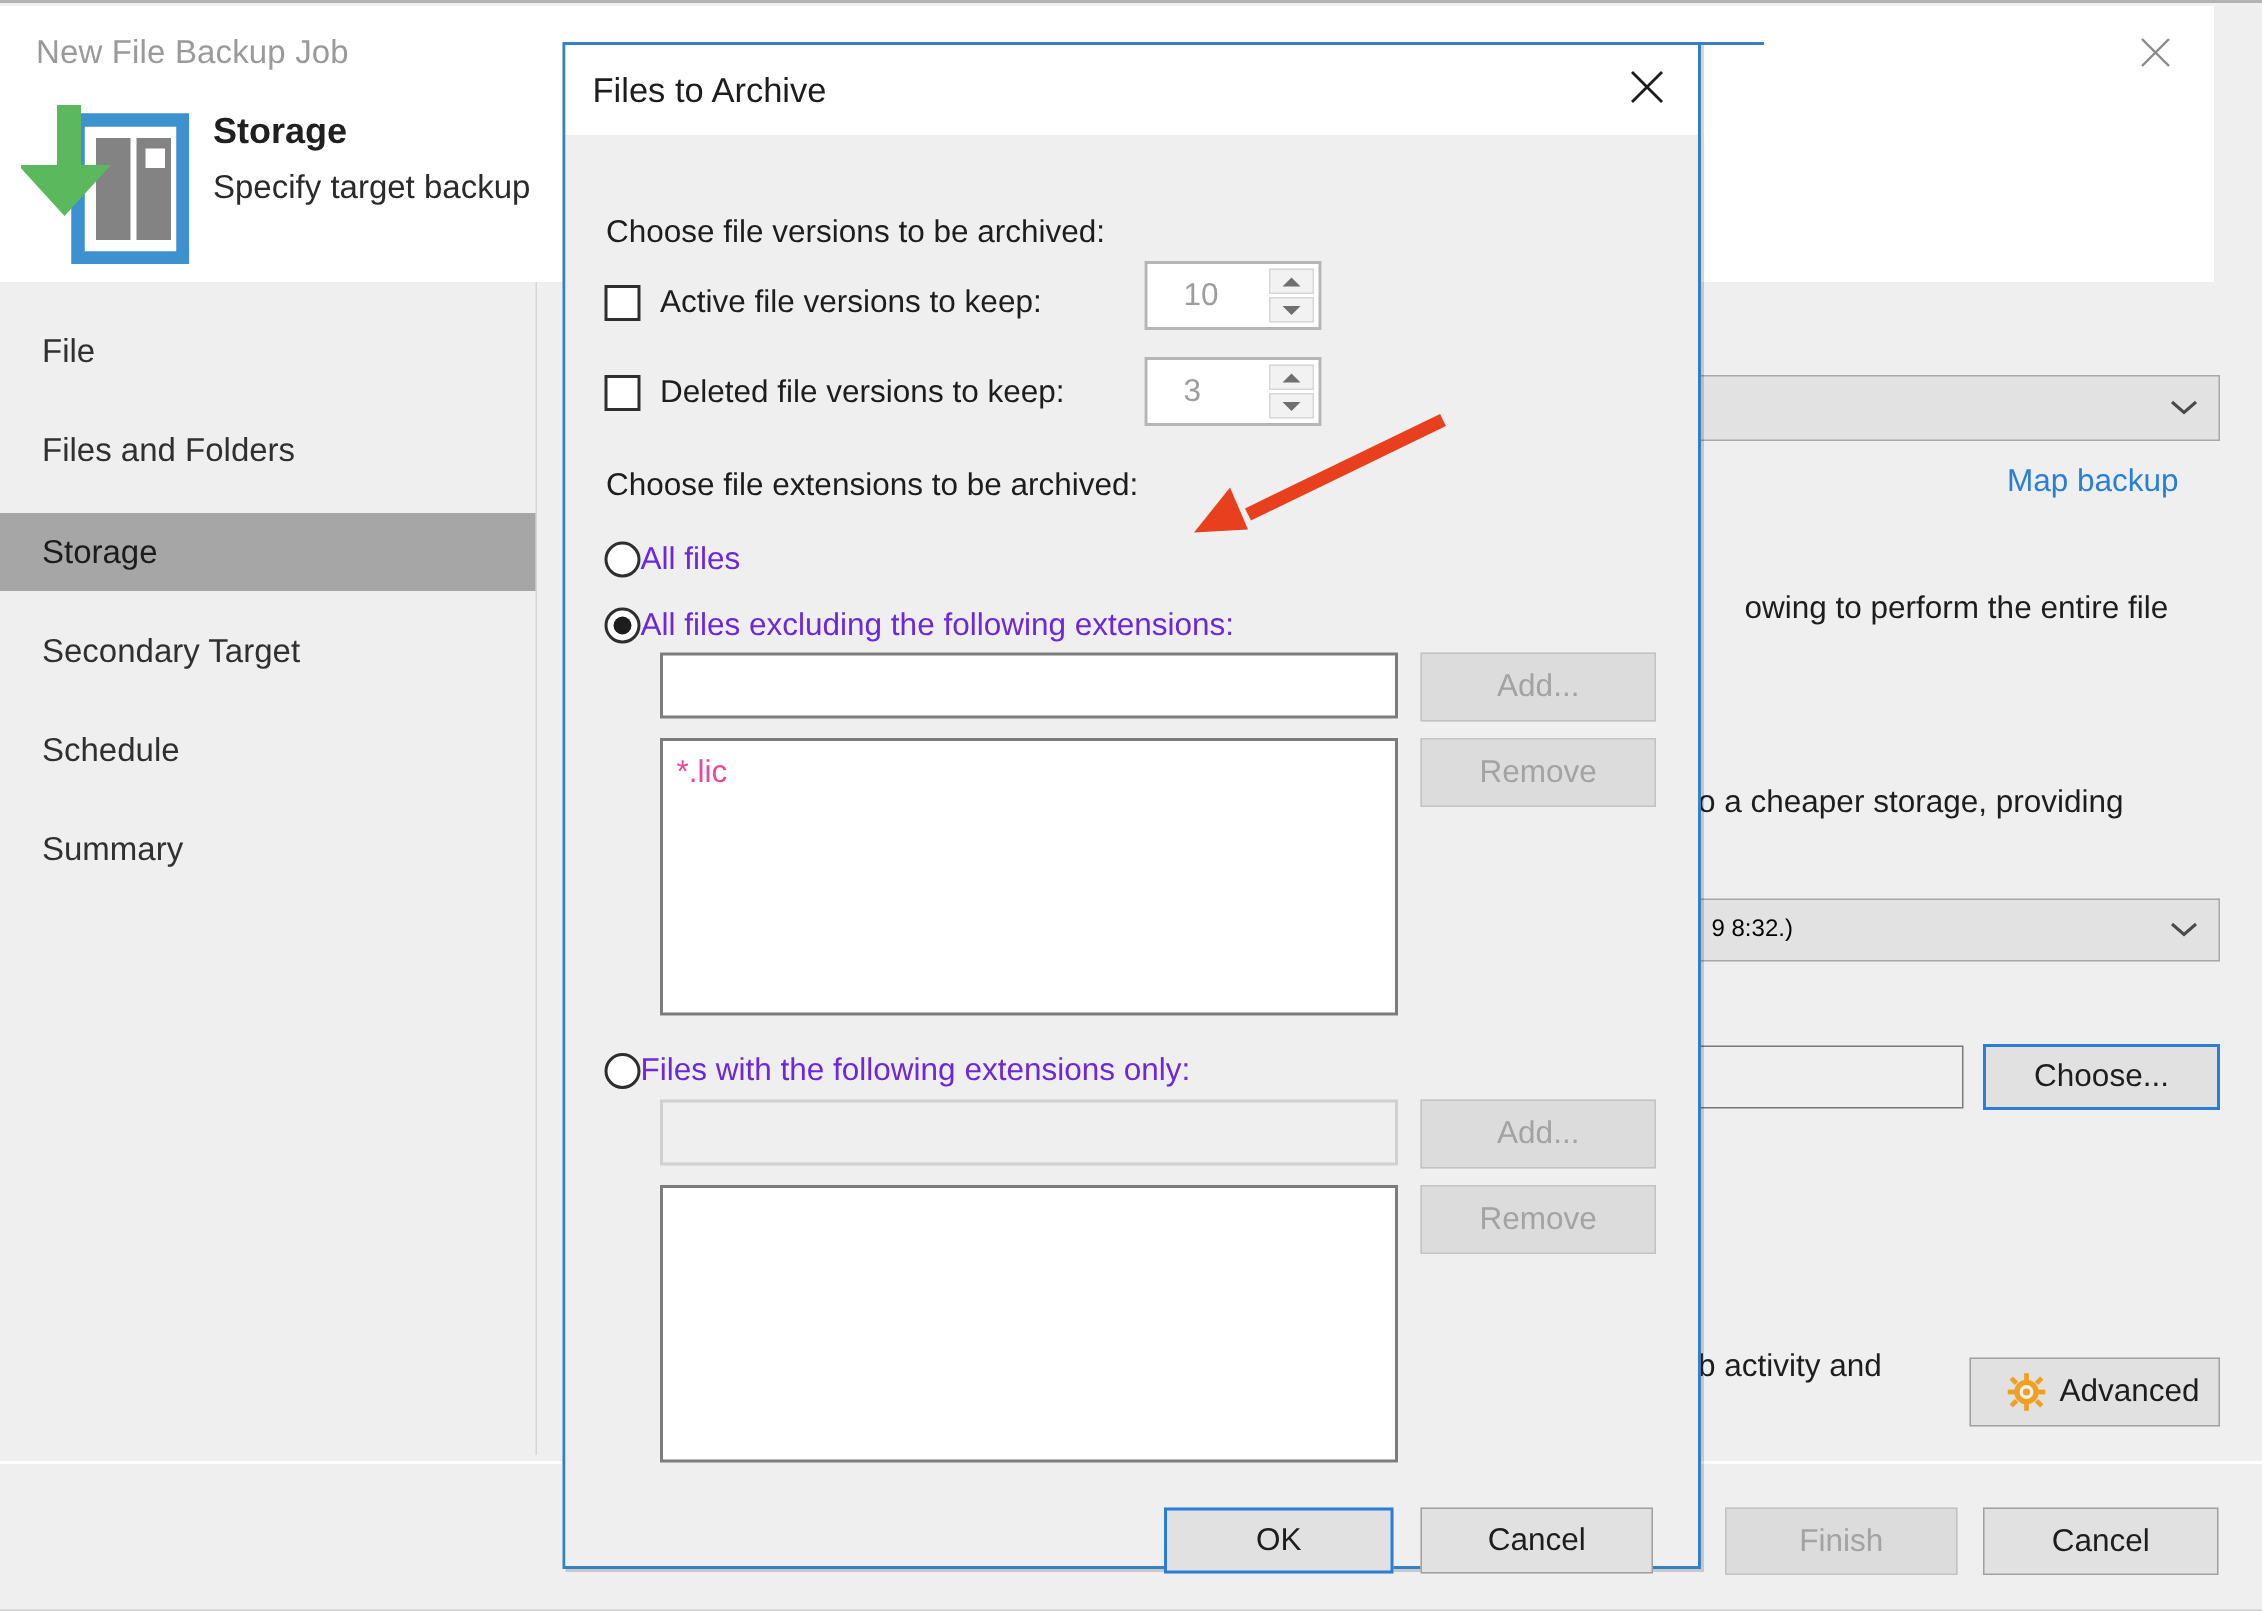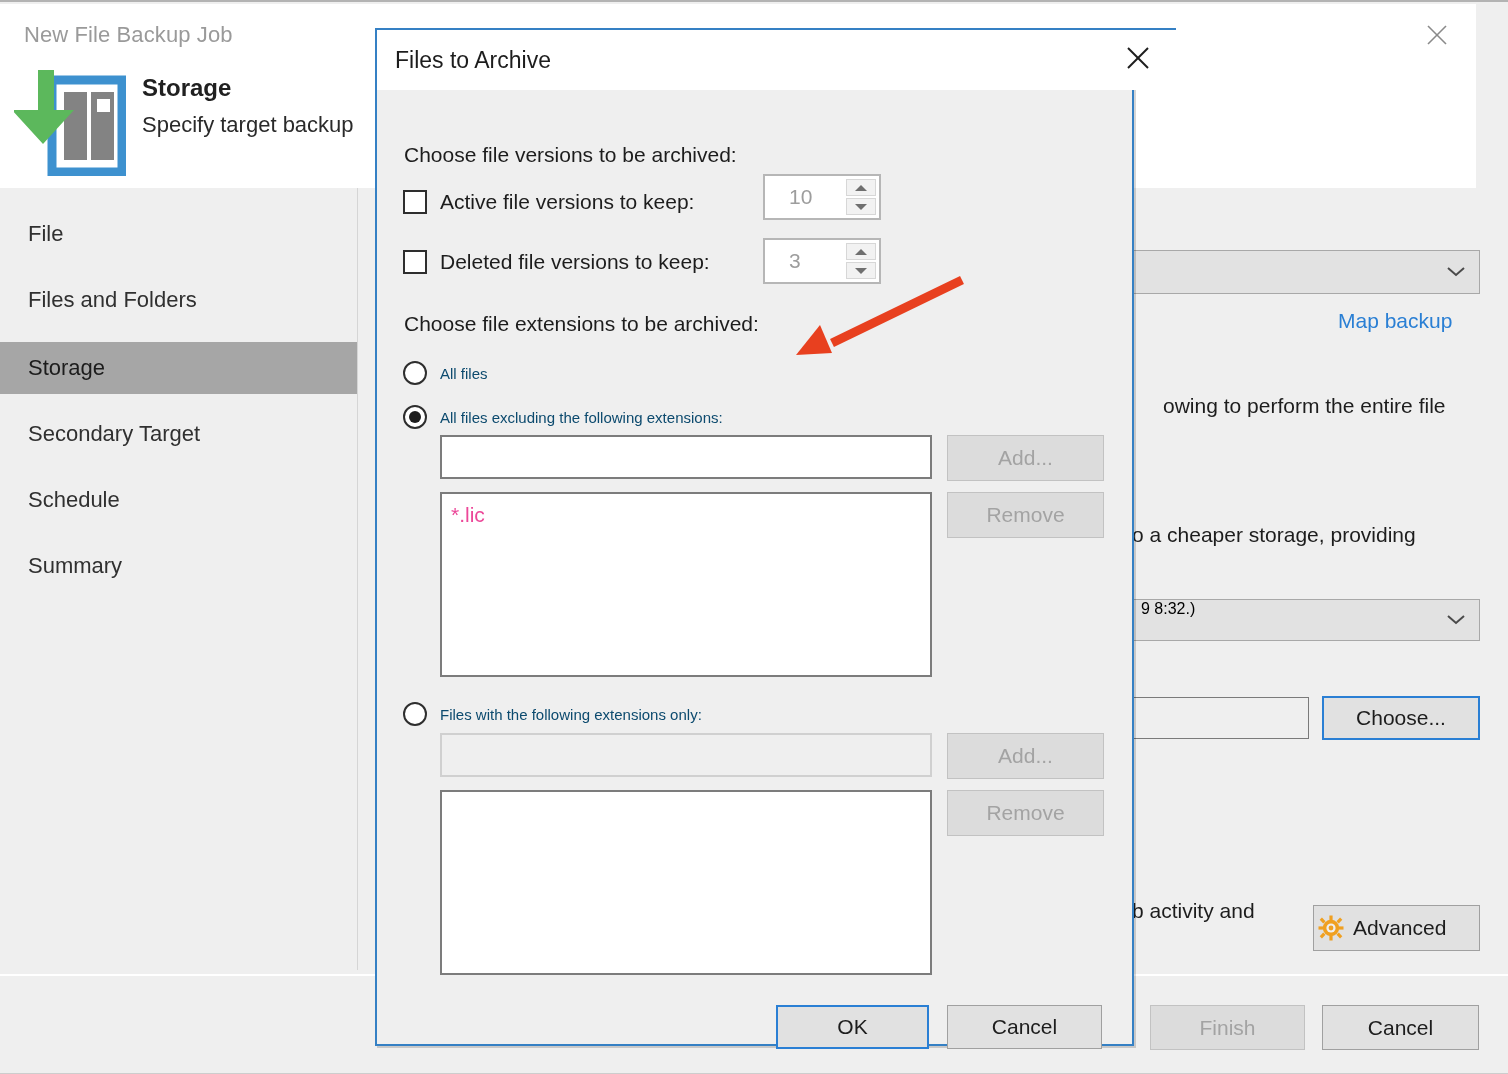--- a/index.html
+++ b/index.html
@@ -187,21 +187,21 @@
   .btn-choose {
     position: absolute;
     left: 1322px; top: 694px;
     width: 158px; height: 44px;
   }
   .btn-advanced {
     position: absolute;
     left: 1313px; top: 903px;
     width: 167px; height: 46px;
     justify-content: flex-start;
-    padding-left: 4px;
+    padding-left: 24px;
     gap: 9px;
   }
   .btn-finish {
     position: absolute;
     left: 1150px; top: 1003px;
     width: 155px; height: 45px;
   }
   .btn-cancel-wiz {
     position: absolute;
     left: 1322px; top: 1003px;
@@ -218,21 +218,20 @@
     border: 2px solid #3580c4;
     box-sizing: border-box;
     box-shadow: 2px 2px 0 rgba(0,0,0,0.16);
   }
   .dialog-titlebar {
     position: absolute;
     left: 0; top: 0;
     width: 755px;
     height: 60px;
     background: #ffffff;
-    padding-left: 40px;
   }
   .dialog-title {
     position: absolute;
     left: 18px; top: 17px;
     font-size: 23px;
     color: #1d1d1d;
     white-space: nowrap;
   }
   .dialog-close {
     position: absolute;
@@ -339,23 +338,22 @@
   }
   .radio.checked::after {
     content: "";
     position: absolute;
     left: 4px; top: 4px;
     width: 12px; height: 12px;
     border-radius: 50%;
     background: #1d1d1d;
   }
   .radio-label {
-    margin-left: 13px;
-    font-size: 15px;
-    color: #0c4a6e;
+    font-size: 21px;
+    color: #6d28d9;
     white-space: nowrap;
     cursor: default;
   }
 
   .text-input {
     position: absolute;
     background: #ffffff;
     border: 2px solid #7c7c7c;
     box-sizing: border-box;
     font-family: "Liberation Sans", sans-serif;
@@ -470,21 +468,21 @@
         <polyline points="1,1 9,8 17,1" fill="none" stroke="#4a4a4a" stroke-width="2"></polyline>
       </svg>
     </div>
 
     <a class="bg-link" style="left:1338px; top:307px;">Map backup</a>
 
     <div class="bg-text" style="left:1132px; top:392px;margin-left:31px;">owing to perform the entire file</div>
 
     <div class="bg-text" style="left:1132px; top:521px;">o a cheaper storage, providing</div>
 
-    <div class="bg-combo" style="left:1130px; top:597px; width:350px; height:42px; display:flex; align-items:flex-start; padding-left:10px;">
+    <div class="bg-combo" style="left:1130px; top:597px; width:350px; height:42px; display:flex; align-items:center; padding-left:10px;">
       <span>9 8:32.)</span>
       <svg class="chev" viewBox="0 0 18 10">
         <polyline points="1,1 9,8 17,1" fill="none" stroke="#4a4a4a" stroke-width="2"></polyline>
       </svg>
     </div>
 
     <div class="bg-input" style="left:1130px; top:695px; width:179px; height:42px;"></div>
 
     <div class="btn default-btn btn-choose">
       <span>Choose...</span>

